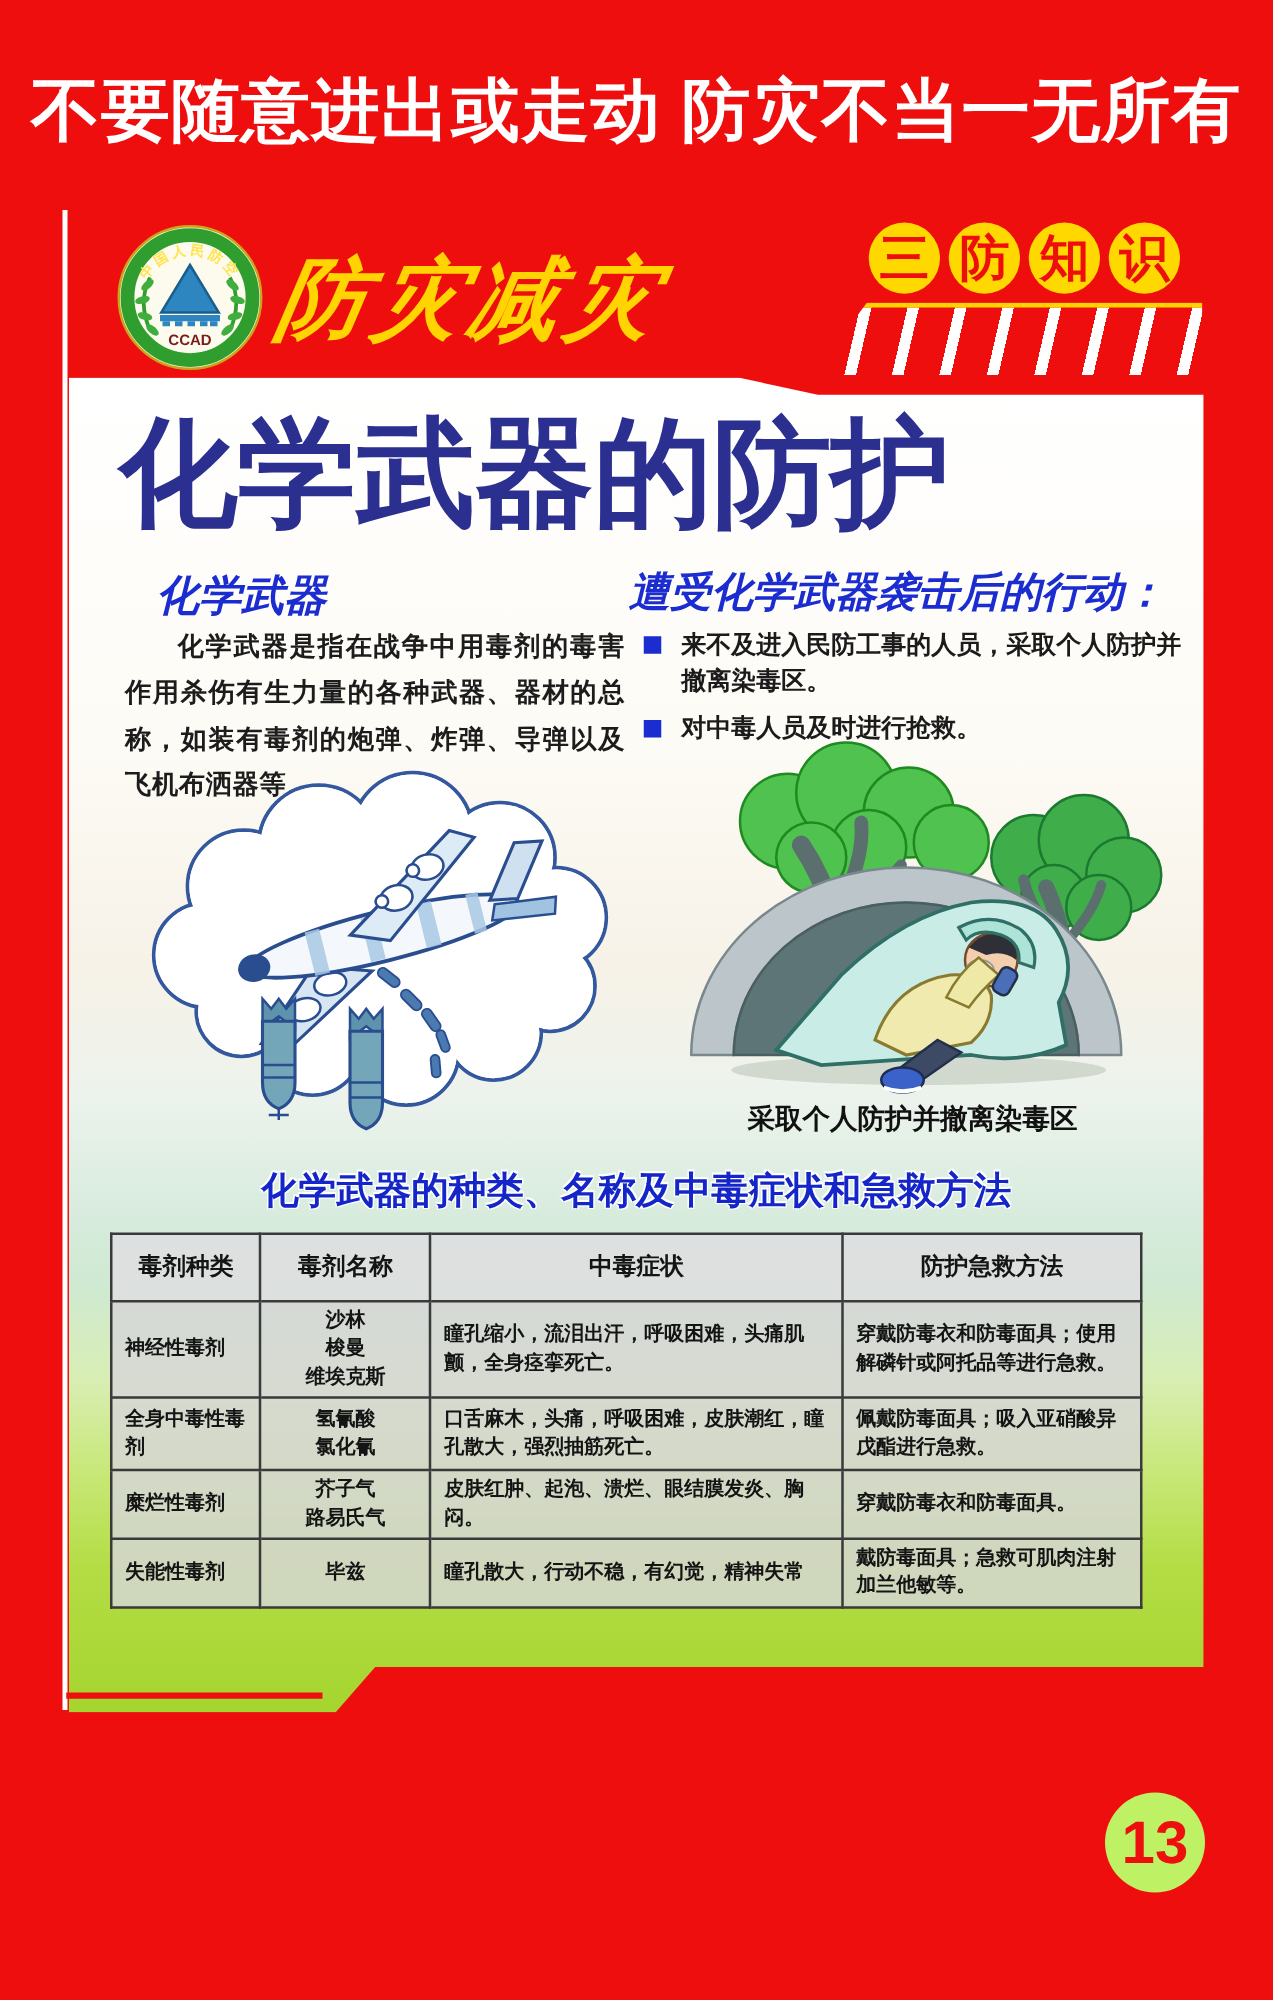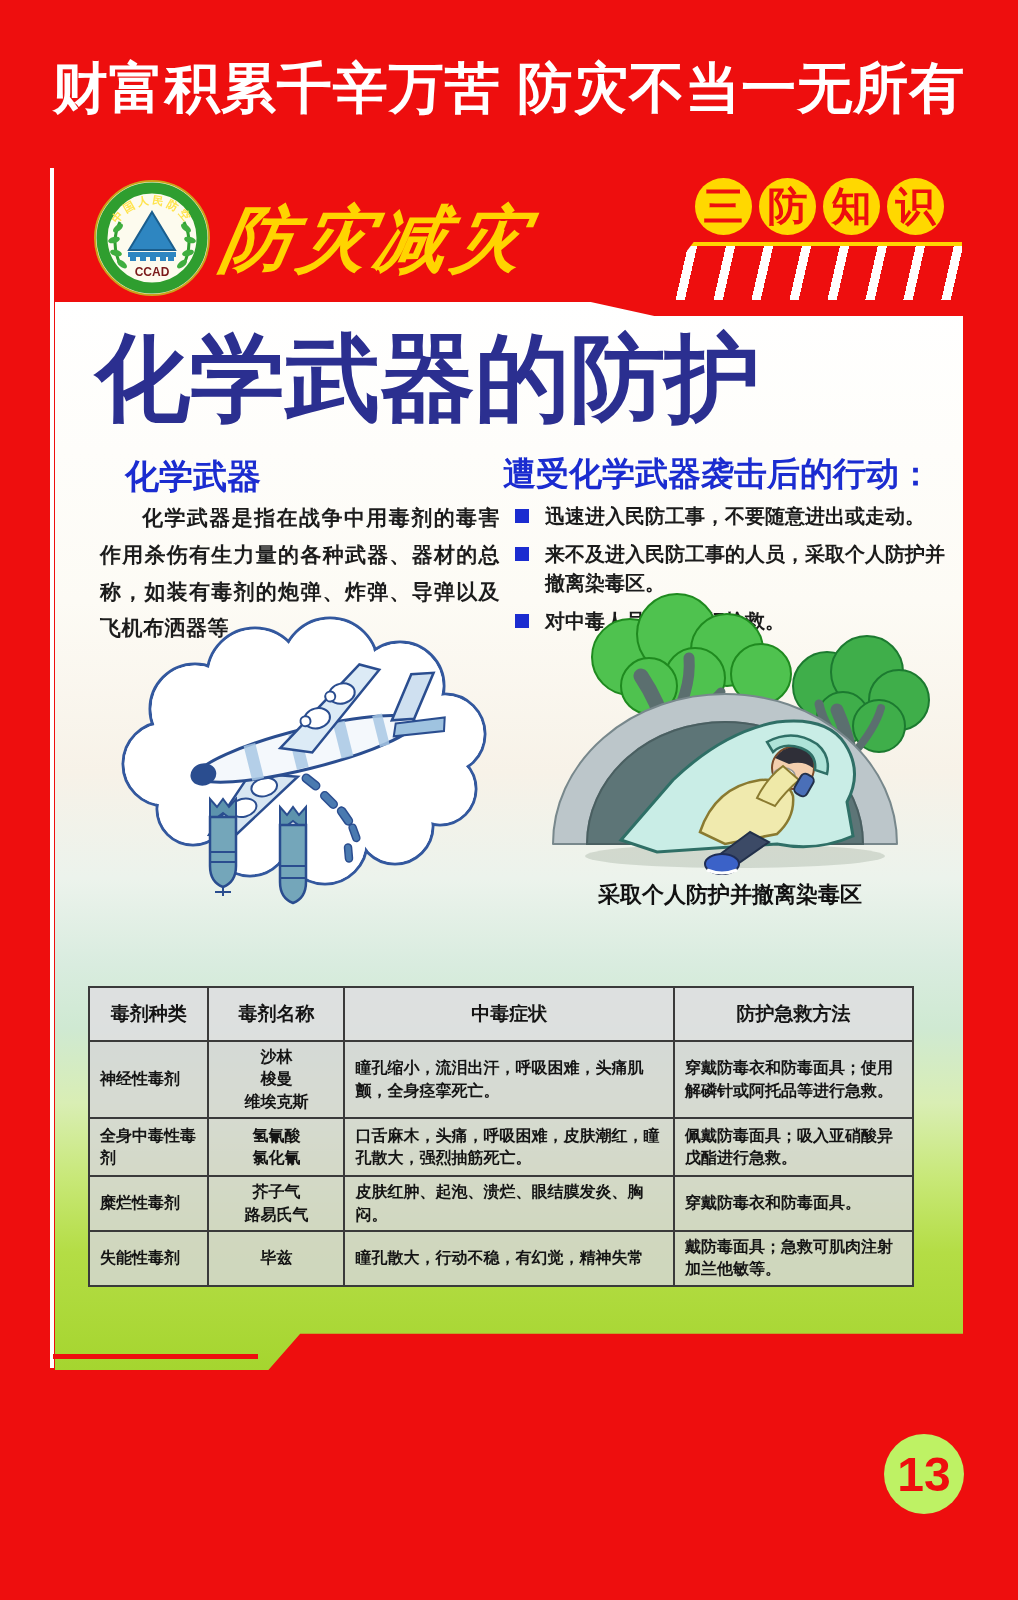--- a/index.html
+++ b/index.html
@@ -56,21 +56,21 @@
       #d9eeb4 75%,#c8e878 82%,#b4dd45 89%,#a5d52f 100%);
     clip-path:polygon(0 0,59% 0,66% 1.3%,100% 1.3%,100% 96.6%,27% 96.6%,23.5% 100%,0 100%);
   }
 
   .main-title{
     position:absolute;left:40px;top:14px;
     font-size:95px;font-weight:900;color:#2b2f90;
     letter-spacing:0px;white-space:nowrap;
   }
 
-  .sec-heading{font-weight:900;color:#1b2cd0;position:absolute;white-space:nowrap;}
+  .sec-heading{font-weight:900;color:#1b2cd0;position:absolute;white-space:nowrap;font-style:italic;}
   .heading-left{left:70px;top:152px;font-size:34px;}
   .heading-right{left:448px;top:150px;font-size:33px;}
 
   .para{
     position:absolute;left:45px;top:198px;width:400px;
     font-size:21px;font-weight:700;color:#1c1c1c;
     line-height:1.75;text-indent:2em;letter-spacing:0.5px;text-align:justify;
   }
 
   .bullets{position:absolute;left:458px;top:200px;width:448px;list-style:none;margin:0;padding:0;}
@@ -118,21 +118,21 @@
     position:absolute;left:884px;top:1434px;width:80px;height:80px;border-radius:50%;
     background:#bef264;display:flex;align-items:center;justify-content:center;
     font-size:48px;font-weight:900;color:#ee0e0e;
   }
 </style>
 </head>
 <body>
 
 <div class="poster">
 
-  <div class="slogan">财富积累千辛万苦 防灾不当一无所有</div>
+  <div class="slogan">不要随意进出或走动 防灾不当一无所有</div>
 
   <div class="vline"></div>
 
   <svg class="emblem" viewBox="0 0 120 120">
     <circle cx="60" cy="60" r="57" fill="#f8f4dc" stroke="#caa41a" stroke-width="2"></circle>
     <circle cx="60" cy="60" r="50" fill="#fdfbee" stroke="#2f9e2f" stroke-width="11"></circle>
     <path id="emblem-arc" d="M20,66 A40,40 0 1 1 100,66" fill="none"></path>
     <text font-size="11" font-weight="bold" fill="#ffe34a" letter-spacing="3">
       <textPath href="#emblem-arc" startOffset="50%" text-anchor="middle">中国人民防空</textPath>
     </text>
@@ -183,21 +183,20 @@
 
   <div class="panel">
 
     <div class="main-title">化学武器的防护</div>
 
     <div class="sec-heading heading-left">化学武器</div>
     <div class="para">化学武器是指在战争中用毒剂的毒害作用杀伤有生力量的各种武器、器材的总称，如装有毒剂的炮弹、炸弹、导弹以及飞机布洒器等。</div>
 
     <div class="sec-heading heading-right">遭受化学武器袭击后的行动：</div>
     <ul class="bullets">
-      <li>迅速进入民防工事，不要随意进出或走动。</li>
       <li>来不及进入民防工事的人员，采取个人防护并撤离染毒区。</li>
       <li>对中毒人员及时进行抢救。</li>
     </ul>
 
     <svg class="illo-left" viewBox="0 0 400 312">
       <g>
         <g fill="#ffffff" stroke="#33589e" stroke-width="3">
           <circle cx="70" cy="170" r="42"></circle>
             <circle cx="100" cy="115" r="45"></circle>
           <circle cx="160" cy="82" r="48"></circle>
@@ -311,20 +310,21 @@
         <path d="M232,216 Q242,196 258,184 L274,198 Q260,210 250,224 Z" fill="#efe9a8" stroke="#8a7a30" stroke-width="2"></path>
         <rect x="272" y="192" width="14" height="22" rx="5" transform="rotate(30 279 203)" fill="#4a6fb8" stroke="#22304a" stroke-width="2"></rect>
         <path d="M225,250 L190,276 L204,288 L244,260 Z" fill="#3c4a66" stroke="#22304a" stroke-width="2"></path>
         <ellipse cx="197" cy="282" rx="17" ry="10" fill="#3b62c8" stroke="#1f2d55" stroke-width="2"></ellipse>
         <path d="M182,288 Q197,294 212,288" fill="none" stroke="#ffffff" stroke-width="3"></path>
       </g>
     </svg>
 
     <div class="illo-caption">采取个人防护并撤离染毒区</div>
 
+    <div class="table-title">化学武器的种类、名称及中毒症状和急救方法</div>
 
     <table class="agents">
       <colgroup>
           <col class="c1">
           <col class="c2">
           <col class="c3">
           <col class="c4">
         </colgroup>
       <tbody>
           <tr>

